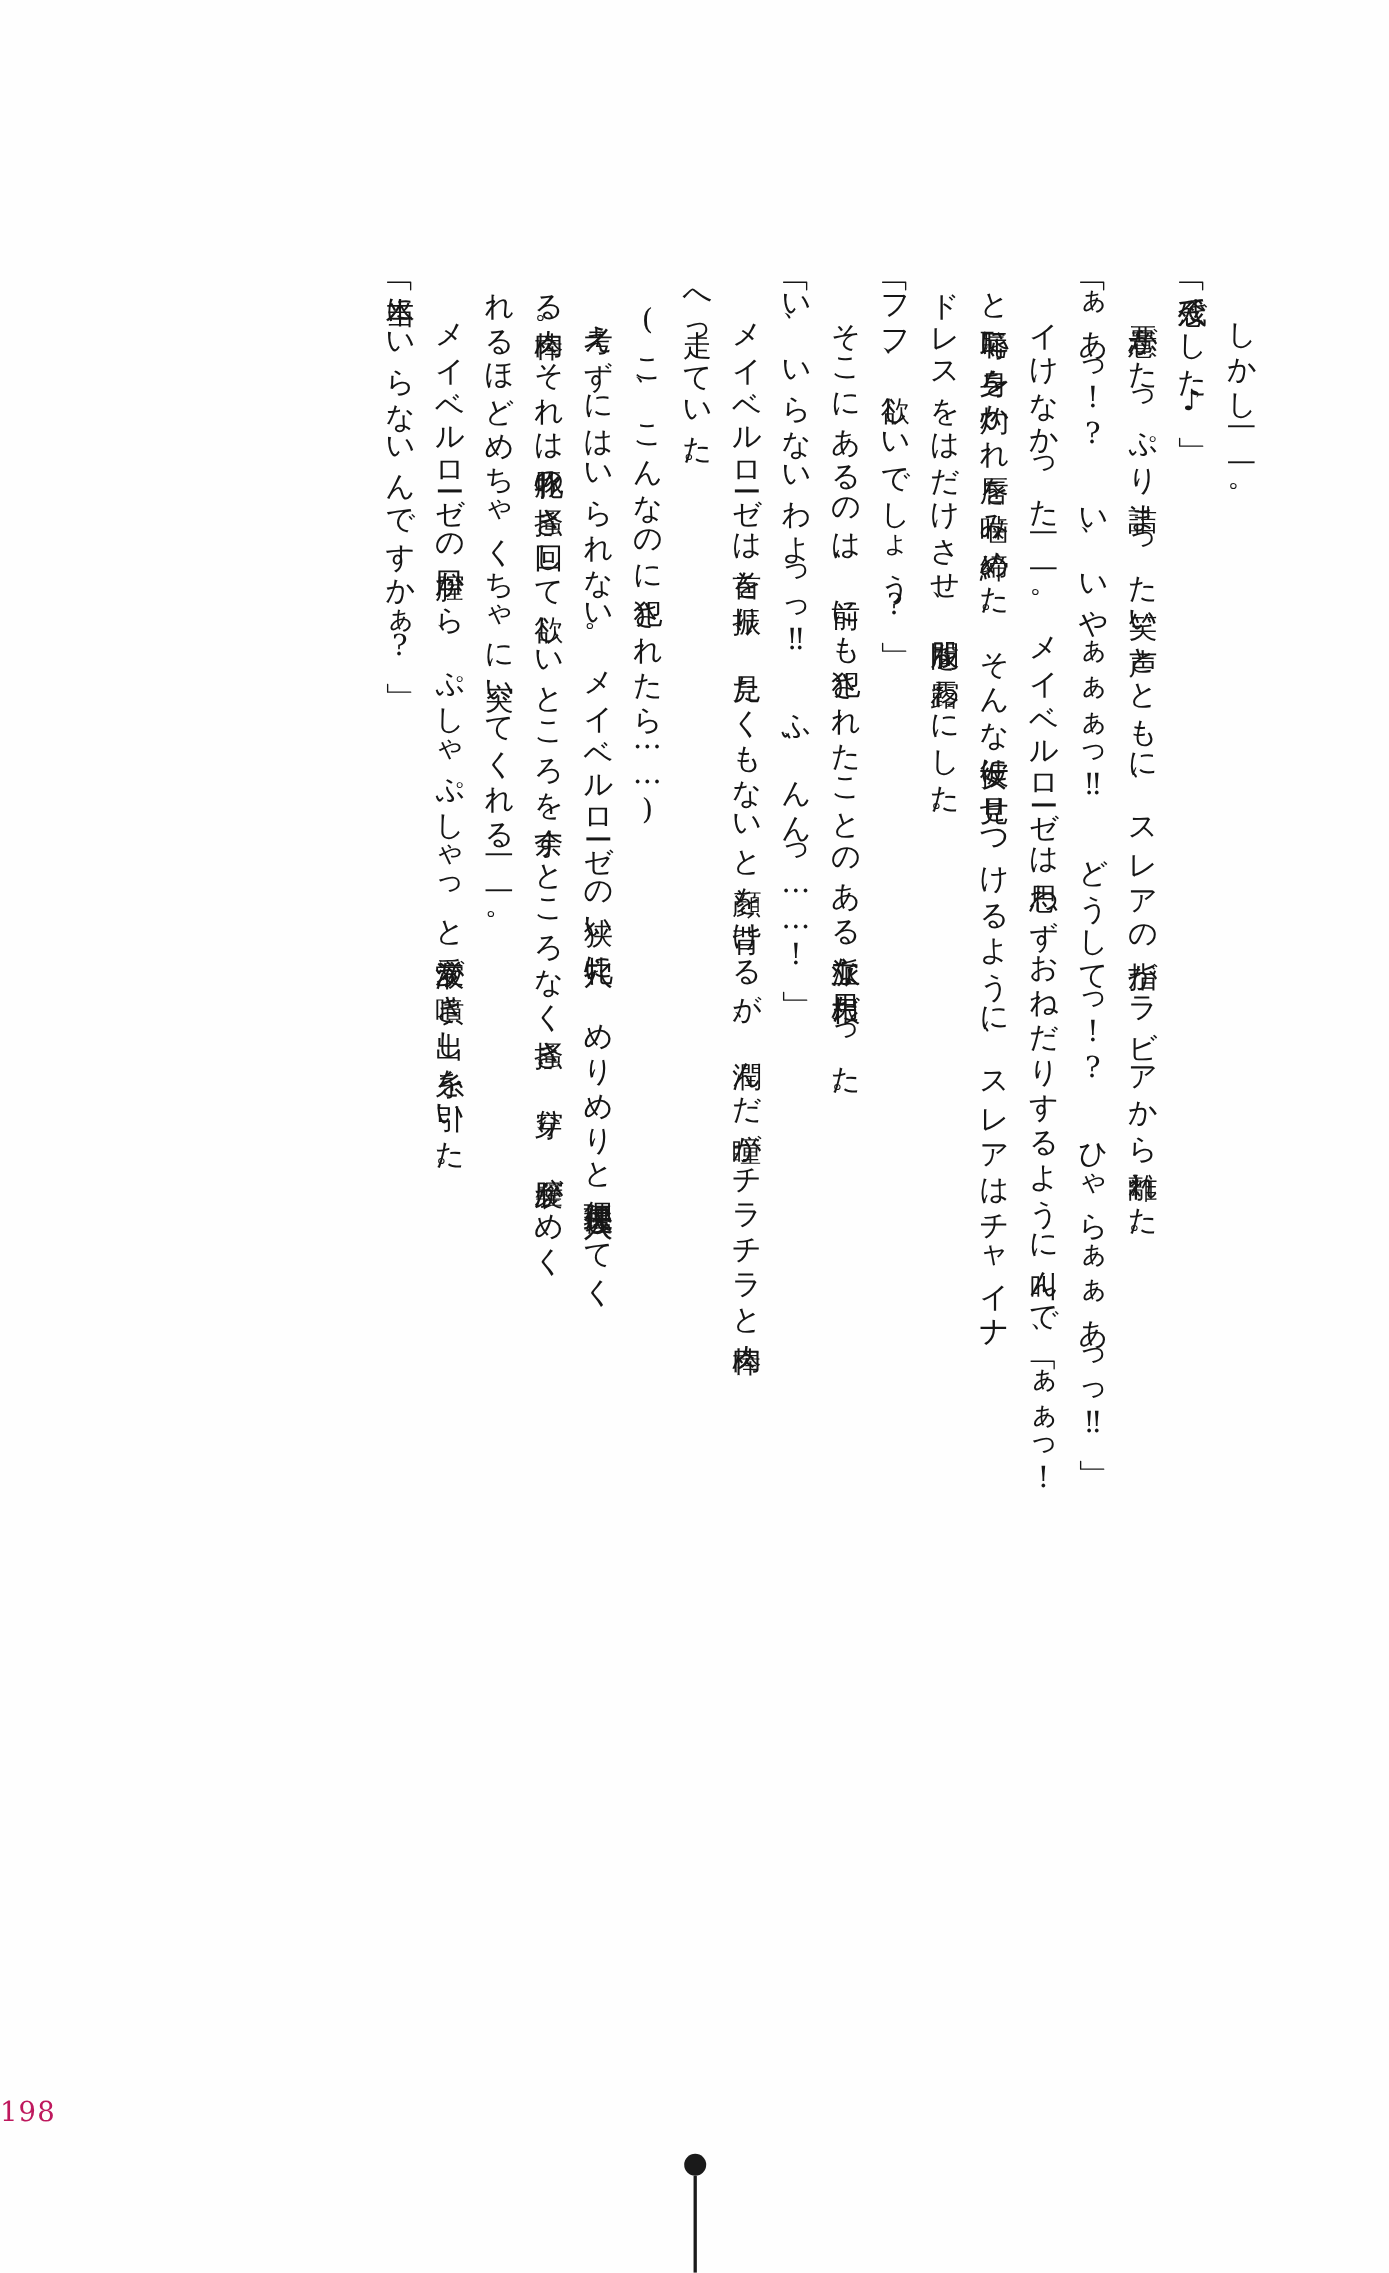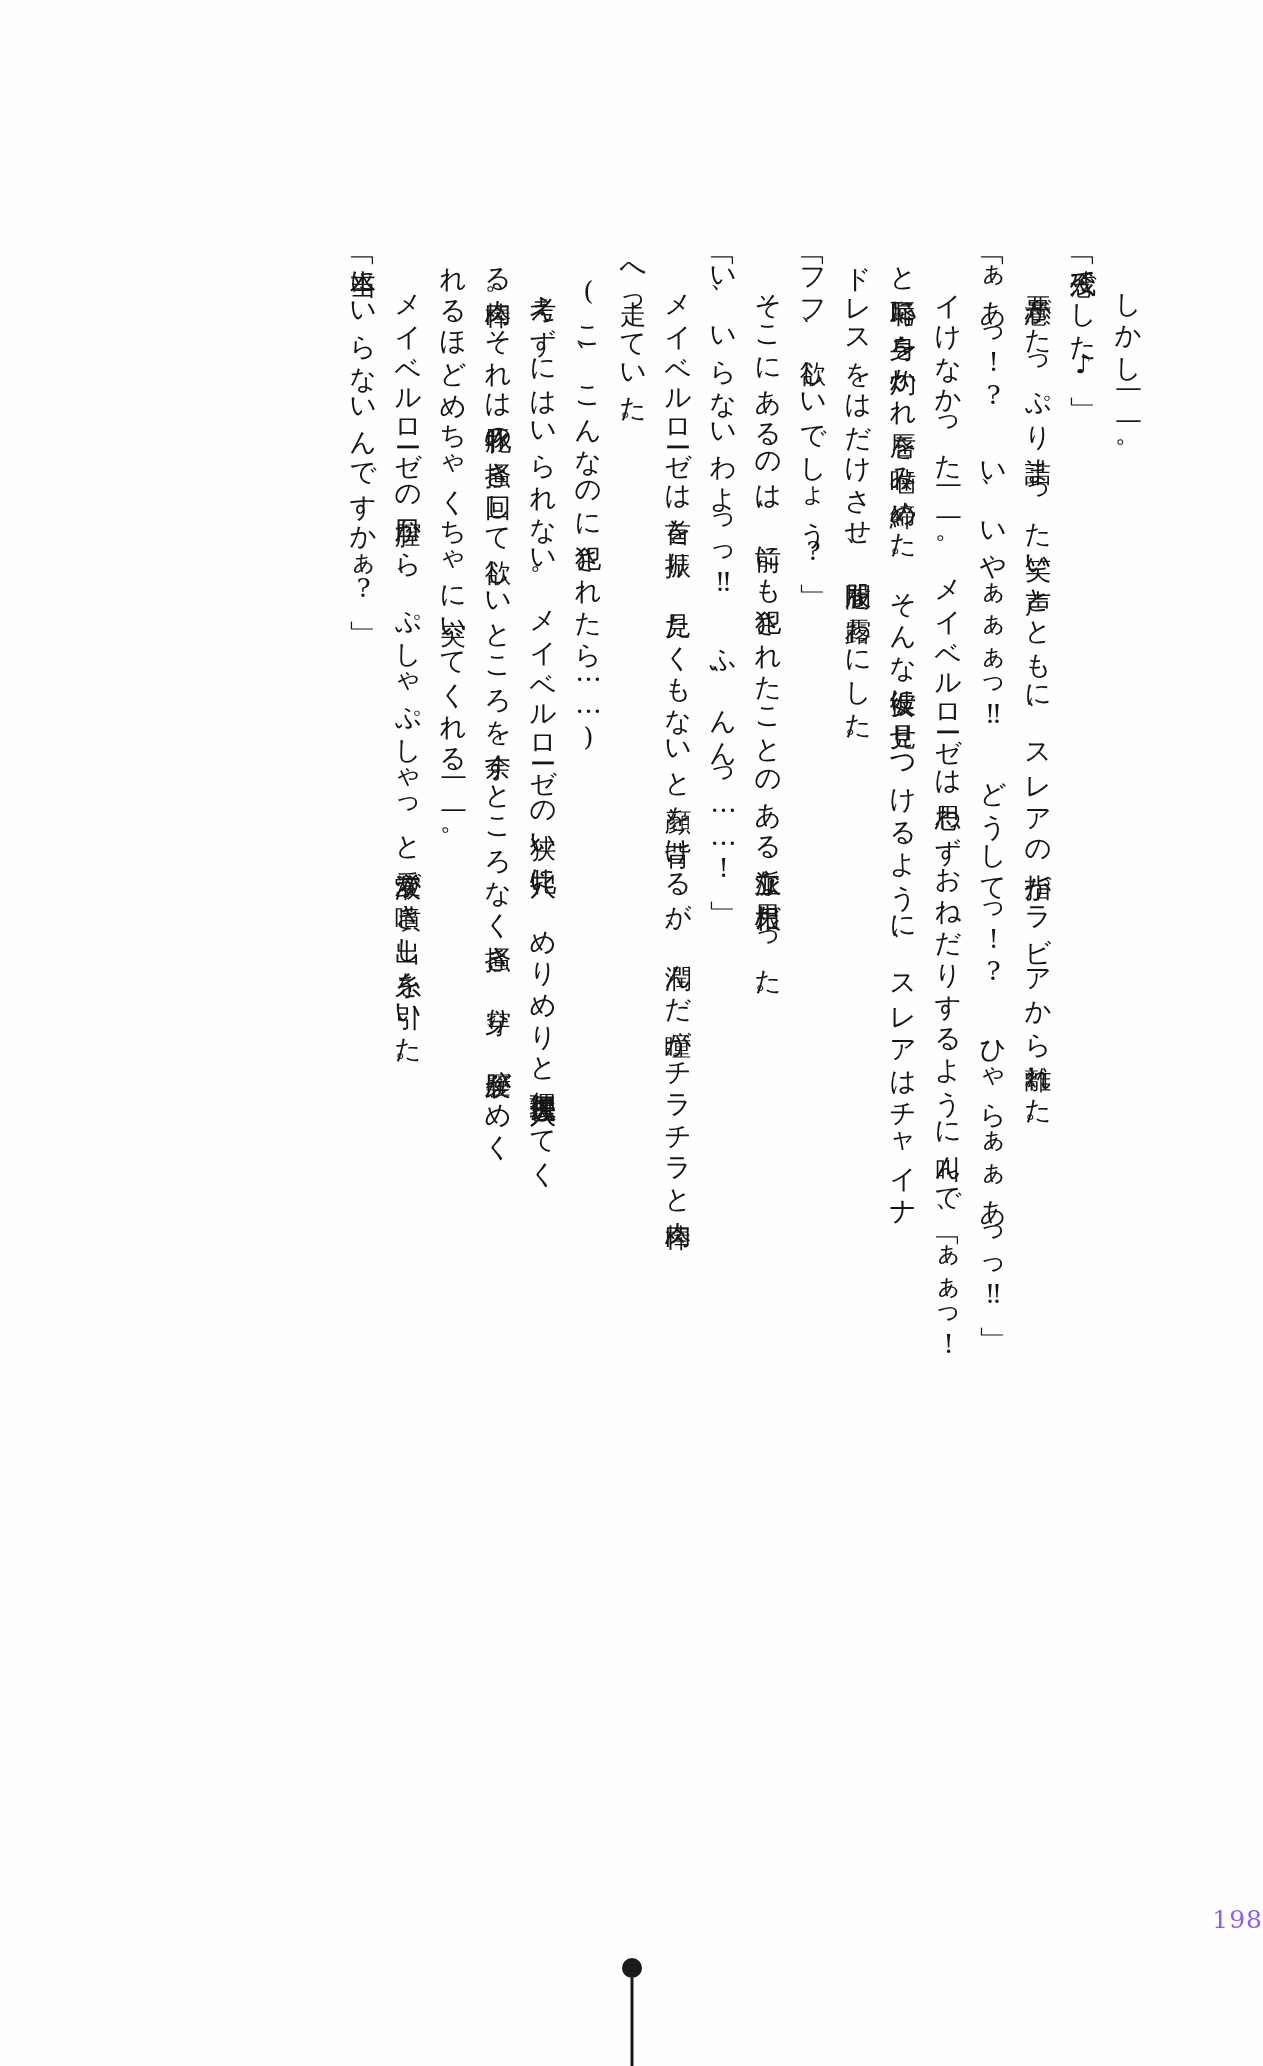--- a/index.html
+++ b/index.html
@@ -50,25 +50,25 @@
   .vtext p.indent {
     text-indent: 27px;
   }
 
   
   .page-number {
     position: absolute;
     left: 0;
     right: 0;
     top: 1905px;
-    text-align: right;
+    text-align: left;
     font-family: "DejaVu Serif", "Liberation Serif", serif;
     font-size: 25px;
     letter-spacing: 1px;
-    color: #8b5cf6;
+    color: #be185d;
   }
 
   
   .ornament {
     position: absolute;
     left: 50%;
     top: 1958px;
     transform: translateX(-50%);
     width: 26px;
     height: 108px;

